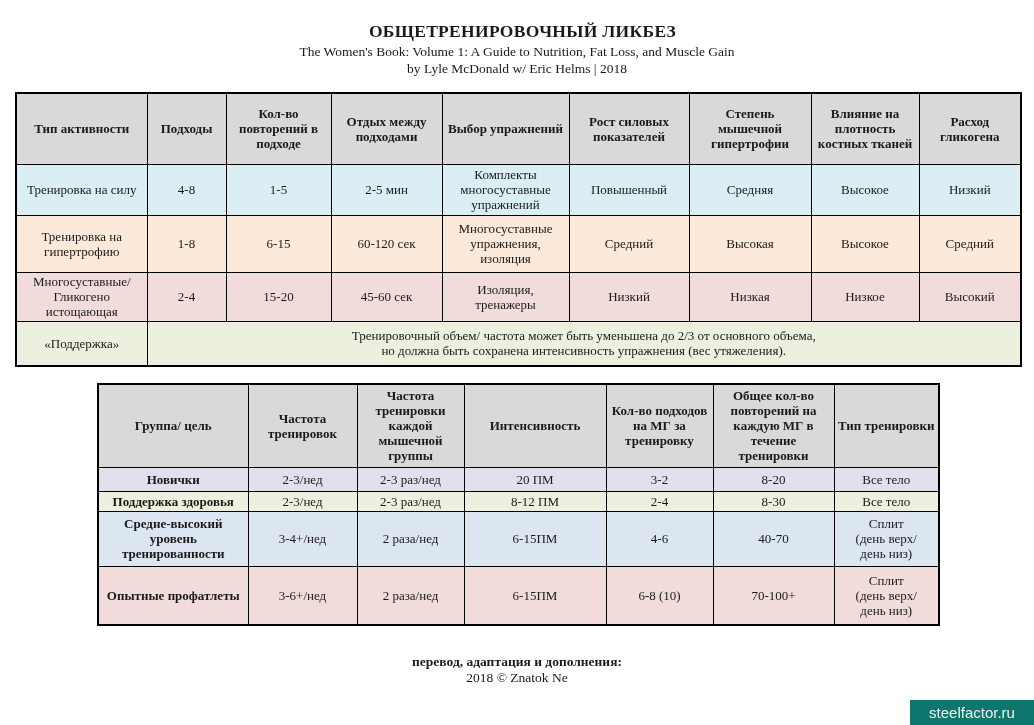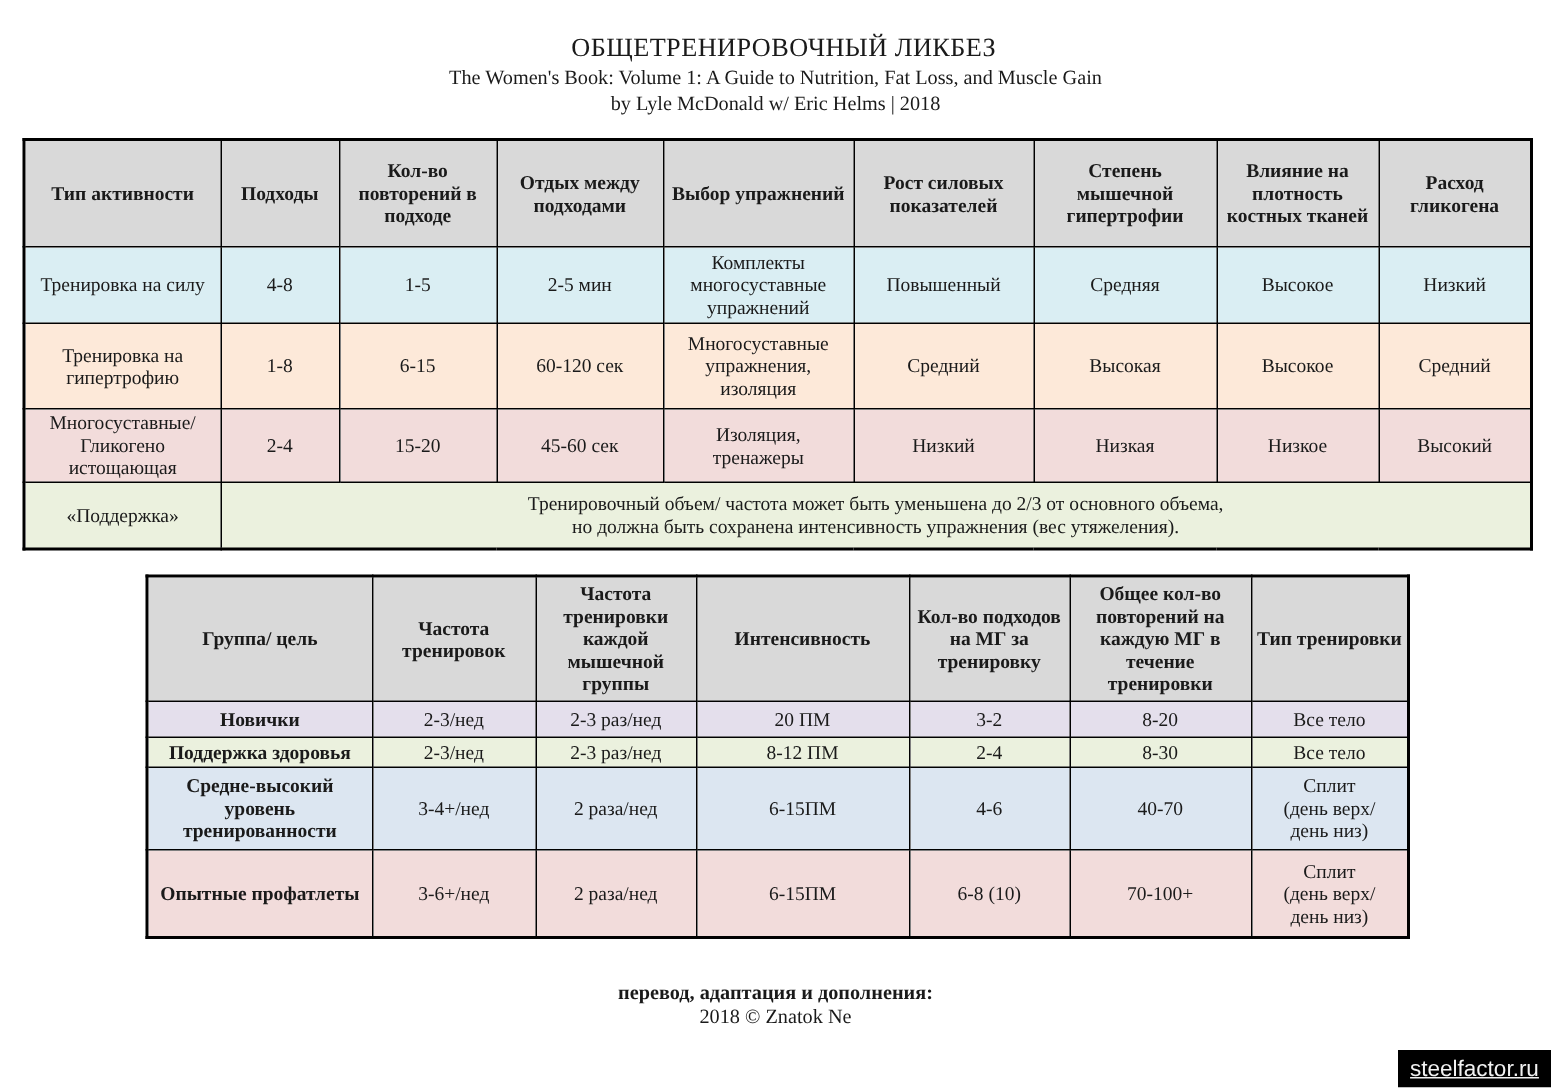--- a/index.html
+++ b/index.html
@@ -8,21 +8,21 @@
     background: #ffffff;
     font-family: "Liberation Serif", "DejaVu Serif", serif;
     color: #1a1a1a;
     overflow: hidden;
     position: relative;
   }
   .page { position: relative; width: 1034px; height: 725px; }
 
   
   .doc-header { position: absolute; top: 21px; left: 0; width: 100%; text-align: center; }
-  .title { font-size: 17.5px; font-weight: normal; letter-spacing: .3px; margin-left: 11px; }
+  .title { font-size: 17.5px; font-weight: bold; letter-spacing: .3px; margin-left: 11px; }
   .subtitle { font-size: 13.5px; line-height: 15px; margin-top: 2px; }
 
   
   table { border-collapse: collapse; table-layout: fixed; position: absolute; border: 2px solid #000; }
   th, td {
     border: 1px solid #000;
     text-align: center;
     vertical-align: middle;
     font-size: 13px;
     line-height: 15px;
@@ -44,27 +44,26 @@
   .t2 td.lbl { font-weight: bold; }
 
   
   .doc-footer { position: absolute; top: 654px; left: 0; width: 100%; text-align: center; font-size: 13.5px; line-height: 16px; }
   .doc-footer .f1 { font-weight: bold; }
   .doc-footer a { color: #1a1a1a; text-decoration: underline; }
 
   
   .badge {
     position: absolute; right: 0; bottom: 0;
-    width: 102px; height: 25px;
-    background: #000000;
+    width: 124px; height: 25px;
+    background: #0f766e;
     color: #f2f2f2;
     font-family: "Liberation Sans", sans-serif;
     font-size: 15px; line-height: 25px;
     text-align: center;
-    text-decoration: underline;
   }
 </style>
 </head>
 <body>
 
 <div class="page">
 
   <div class="doc-header">
     <div class="title">ОБЩЕТРЕНИРОВОЧНЫЙ ЛИКБЕЗ</div>
     <div class="subtitle">The Women's Book: Volume 1: A Guide to Nutrition, Fat Loss, and Muscle Gain</div>

